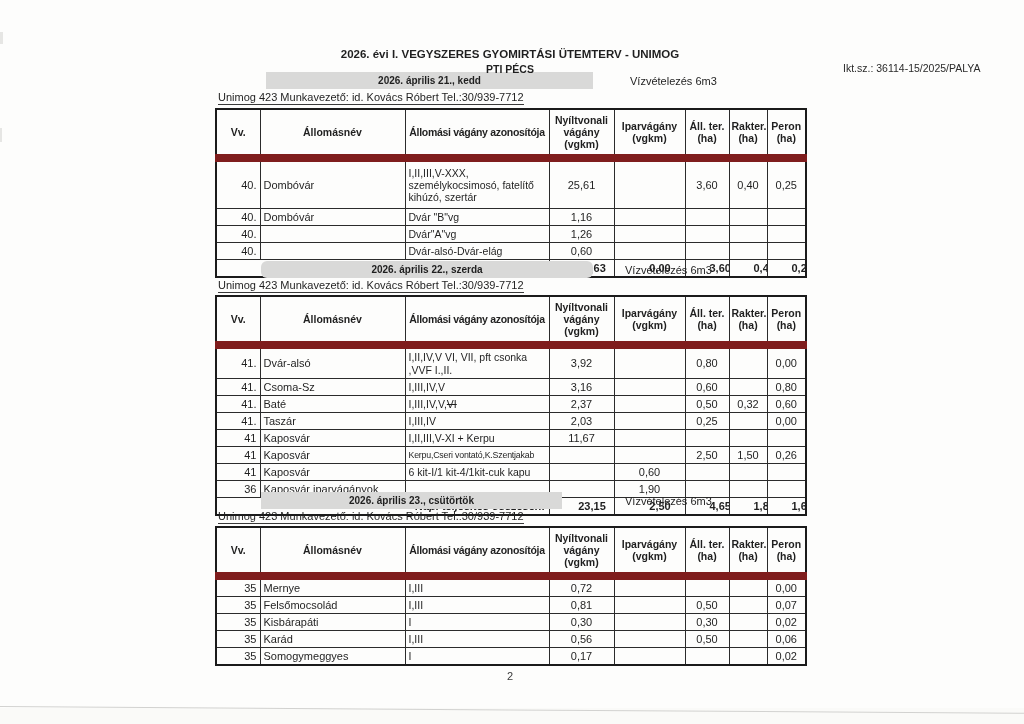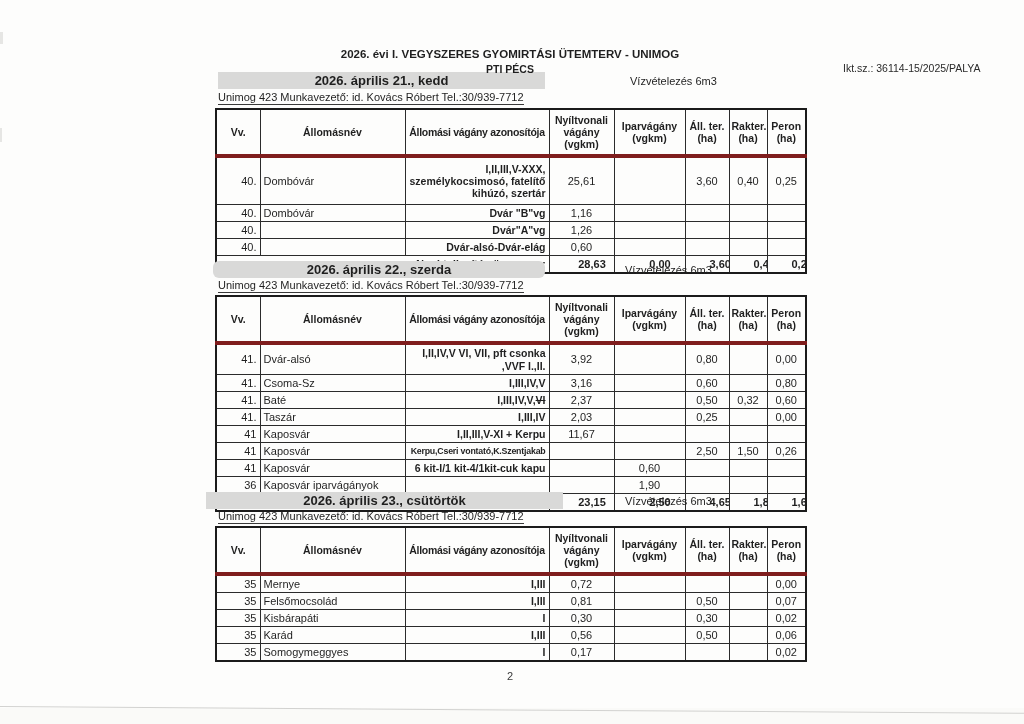--- a/index.html
+++ b/index.html
@@ -21,25 +21,25 @@
   .doc-subtitle{
     position:absolute;top:63px;left:215px;width:590px;
     text-align:center;font-weight:bold;font-size:10.5px;color:#1f1f1f;z-index:2;
   }
   .doc-number{
     position:absolute;top:62px;left:843px;font-size:10.5px;color:#2a2a2a;
   }
   .bar{
     position:absolute;height:17px;background:#d9d9d8;
     display:flex;align-items:center;justify-content:center;
-    font-weight:bold;font-size:13px;color:#1f1f1f;
+    font-weight:bold;font-size:10px;color:#1f1f1f;margin-left:48px;
   }
   .bar1{top:72px;left:218px;width:327px;}
   .bar2{top:261px;left:213px;width:332px;border-radius:6px;}
-  .bar3{top:492px;left:206px;width:357px;}
+  .bar3{top:492px;left:213px;width:301px;}
   .water{position:absolute;font-size:11px;color:#242424;}
   .water1{top:75px;left:630px;}
   .water2{top:264px;left:625px;}
   .water3{top:495px;left:625px;}
   .crew{
     position:absolute;left:218px;font-size:11px;color:#1f1f1f;
     border-bottom:1px solid #3a3a3a;padding-bottom:1px;
   }
   .crew1{top:91px;}
   .crew2{top:279px;}
@@ -53,30 +53,30 @@
   .t1{top:108px;}
   .t2{top:295px;}
   .t3{top:526px;}
   .sched th,.sched td{
     border:1px solid #2b2b2b;
     padding:0 3px;line-height:1.15;
     overflow:hidden;vertical-align:middle;
   }
   .sched th{
     height:42px;font-size:10.5px;font-weight:bold;text-align:center;
-    border-bottom:4px solid #7f1d1d;padding:1px 2px;
+    border-bottom:8px solid #7f1d1d;padding:1px 2px;
   }
   .th-track{font-size:10px;letter-spacing:-0.3px;white-space:nowrap;}
   .sched td{height:16px;}
   .rtall1 td{height:46px;}
   .rtall2 td{height:29px;}
   .c-vv{text-align:right;}
   .c-n{text-align:center;}
   .c-st{text-align:left;}
-  .c-tr{text-align:right;font-size:10.5px;font-weight:bold;}
+  .c-tr{text-align:left;font-size:10.5px;}
   .sm{font-size:8.8px;letter-spacing:-0.2px;white-space:nowrap;}
   .vb{vertical-align:bottom;padding-bottom:2px;}
   .total td{font-weight:bold;padding-left:24px;}
   .t-label{font-style:italic;text-align:right;padding-right:6px;}
   .strike{text-decoration:line-through;}
   .page-num{
     position:absolute;top:670px;left:215px;width:590px;
     text-align:center;font-size:11px;color:#3a3a3a;
   }
   .scan-edge{

